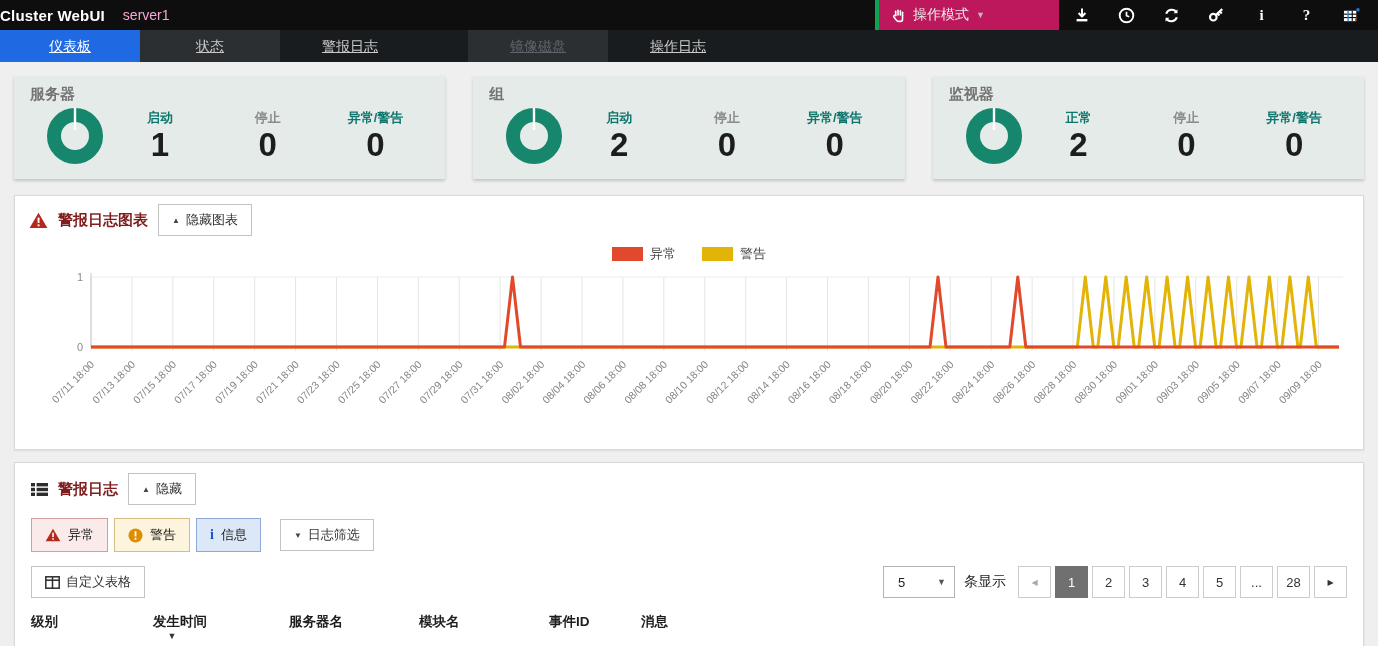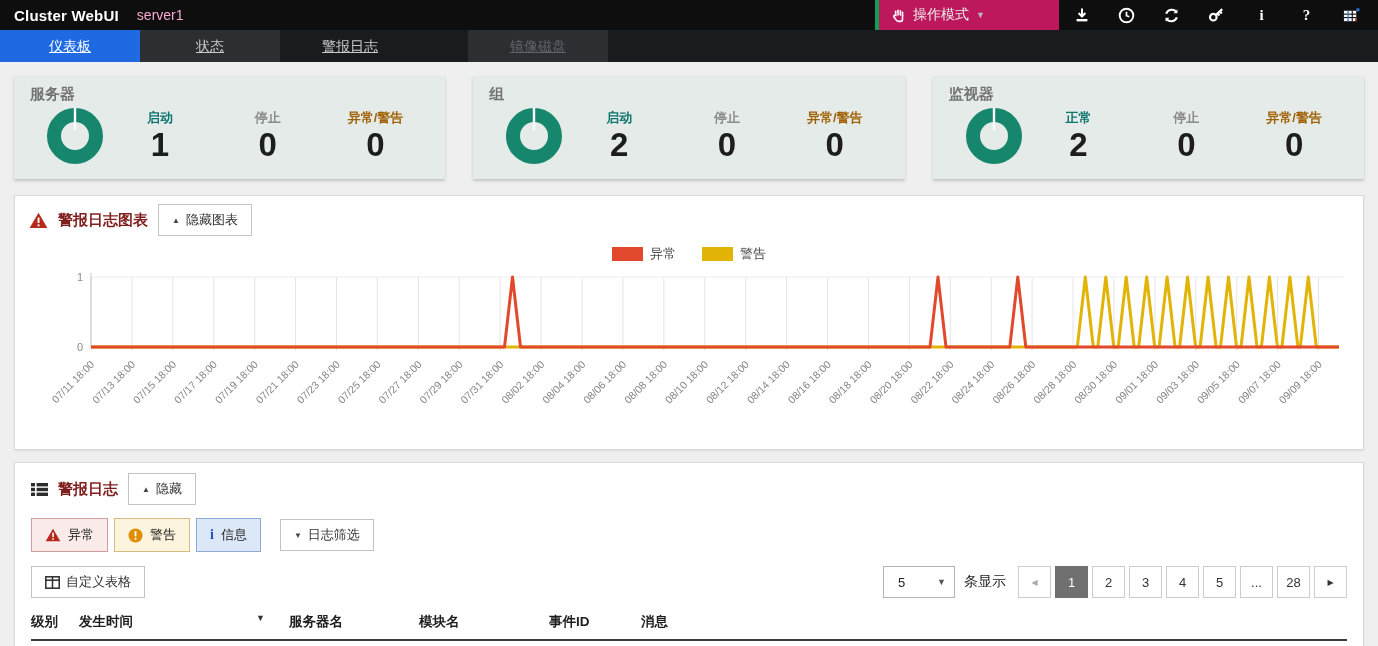--- a/index.html
+++ b/index.html
@@ -1,21 +1,21 @@
 <!DOCTYPE html>
 <html><head>
 <meta charset="utf-8">
 <style>
   * { box-sizing: border-box; margin: 0; padding: 0; }
   html,body { width:1378px; height:646px; overflow:hidden; }
   body { font-family:"Liberation Sans","DejaVu Sans",sans-serif; background:#efefef; color:#222; }
 
   
   .topbar { height:30px; background:#0e0e0e; display:flex; align-items:center; }
-  .app-title { margin-left:14px; font-size:15px; font-weight:bold; color:#fff; letter-spacing:.2px; }
+  .app-title { font-size:15px; font-weight:bold; color:#fff; letter-spacing:.2px; }
   .cluster-name { margin-left:18px; font-size:14px; color:#f9a8d4; }
   .topbar-spacer { flex:1; }
   .opmode { display:flex; align-items:center; gap:7px; background:#be185d; border-left:4px solid #10a054;
             height:30px; padding:0 74px 0 12px; cursor:pointer; }
   .opmode-label { color:#ececec; font-size:14px; }
   .opmode-caret { color:#b9b9b9; font-size:9px; }
   .topbar-icons { display:flex; align-items:center; gap:28px; padding:0 18px 0 14px; height:30px; }
   .tb-icon { width:17px; height:17px; display:flex; align-items:center; justify-content:center; cursor:pointer; position:relative; }
   .tb-glyph { color:#fff; font-weight:bold; font-size:15px; font-family:"Liberation Serif","DejaVu Serif",serif; }
 
@@ -32,21 +32,21 @@
   .cards { display:flex; gap:28px; margin-bottom:16px; }
   .card { flex:1; background:#e4ebe8; box-shadow:0 2px 3px rgba(0,0,0,.18); padding:9px 16px 10px; height:103px; }
   .card-title { font-size:15px; font-weight:bold; color:#737373; }
   .card-body { display:flex; align-items:center; margin-top:1px; }
   .donut-wrap { margin-left:14px; width:62px; height:62px; }
   .card-stats { flex:1; display:flex; }
   .stat { flex:1; text-align:center; }
   .stat-label { font-size:13px; font-weight:bold; }
   .stat-label.green { color:#0f766e; }
   .stat-label.gray { color:#8b8b8b; }
-  .stat-label.red { color:#a16207; }
+  .stat-label.red { color:#0f766e; }
   .stat-value { font-size:33px; font-weight:bold; color:#1d1d1d; line-height:1.05; margin-top:1px; }
 
   .panel { background:#fff; border:1px solid #d9d9d9; box-shadow:0 1px 2px rgba(0,0,0,.08); }
   .chart-panel { padding:8px 14px 2px; margin-bottom:12px; height:255px; overflow:hidden; }
   .panel-header { display:flex; align-items:center; gap:10px; }
   .panel-title { font-size:15px; font-weight:bold; color:#7f1d1d; }
   .toggle-btn { display:inline-flex; align-items:center; gap:6px; background:#fff; border:1px solid #c3c3c3;
                 padding:6px 13px; font-size:13px; color:#333; cursor:pointer; }
   .caret-up { font-size:8px; color:#444; }
   .legend { display:flex; justify-content:center; align-items:center; gap:26px; margin-top:9px; }
@@ -74,21 +74,21 @@
   .page-btn { min-width:33px; height:32px; border:1px solid #ccc; background:#fff; font-size:13px; color:#333;
               display:flex; align-items:center; justify-content:center; padding:0 8px; cursor:pointer; }
   .page-btn.active { background:#707070; border-color:#707070; color:#fff; }
   .page-btn .arrow { font-size:8px; }
   .page-btn.prev { color:#a9a9a9; }
 
   .table-header { display:flex; margin-top:15px; border-bottom:2px solid #3c3c3c; padding-bottom:8px;
                   font-size:13.5px; font-weight:bold; color:#1e1e1e; }
   .th { padding-right:8px; }
   .th-level { width:48px; }
-  .th-time { width:210px; display:flex; justify-content:space-between; }
+  .th-time { width:210px; display:flex; align-items:center; justify-content:space-between;flex-direction:column; }
   .th-time .sort { font-size:9px; color:#333; margin-right:16px; }
   .th-server { width:130px; }
   .th-module { width:130px; }
   .th-event { width:92px; }
   .th-msg { flex:1; }
 
   svg { display:block; }
   .chart-svg { overflow:visible; margin-top:4px; }
 </style>
 </head>
@@ -163,20 +163,21 @@
       </svg>
     </span>
   </div>
 </div>
 
 <div class="tabbar">
   <div class="tab active">仪表板</div>
   <div class="tab alt">状态</div>
   <div class="tab">警报日志</div>
   <div class="tab alt disabled">镜像磁盘</div>
+  <div class="tab">操作日志</div>
 </div>
 
 <div class="content">
 
   <div class="cards">
 
     <div class="card">
       <div class="card-title">服务器</div>
       <div class="card-body">
         <div class="donut-wrap">

